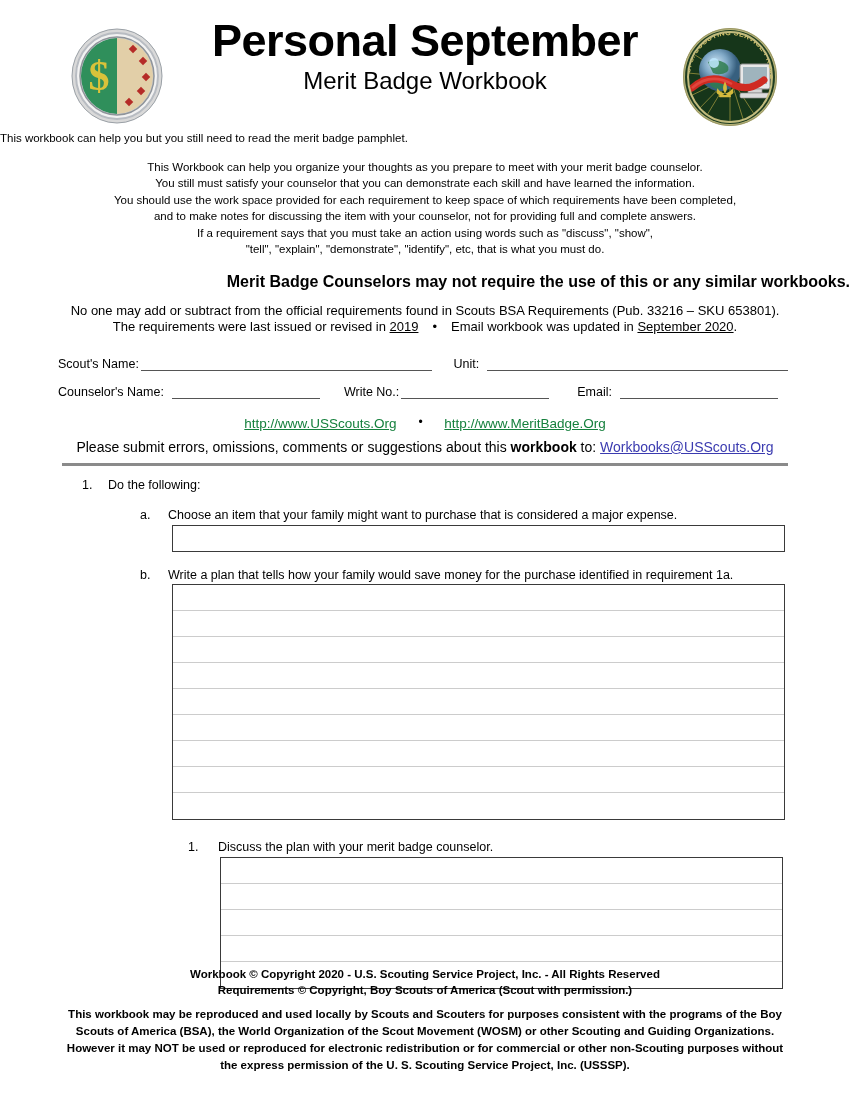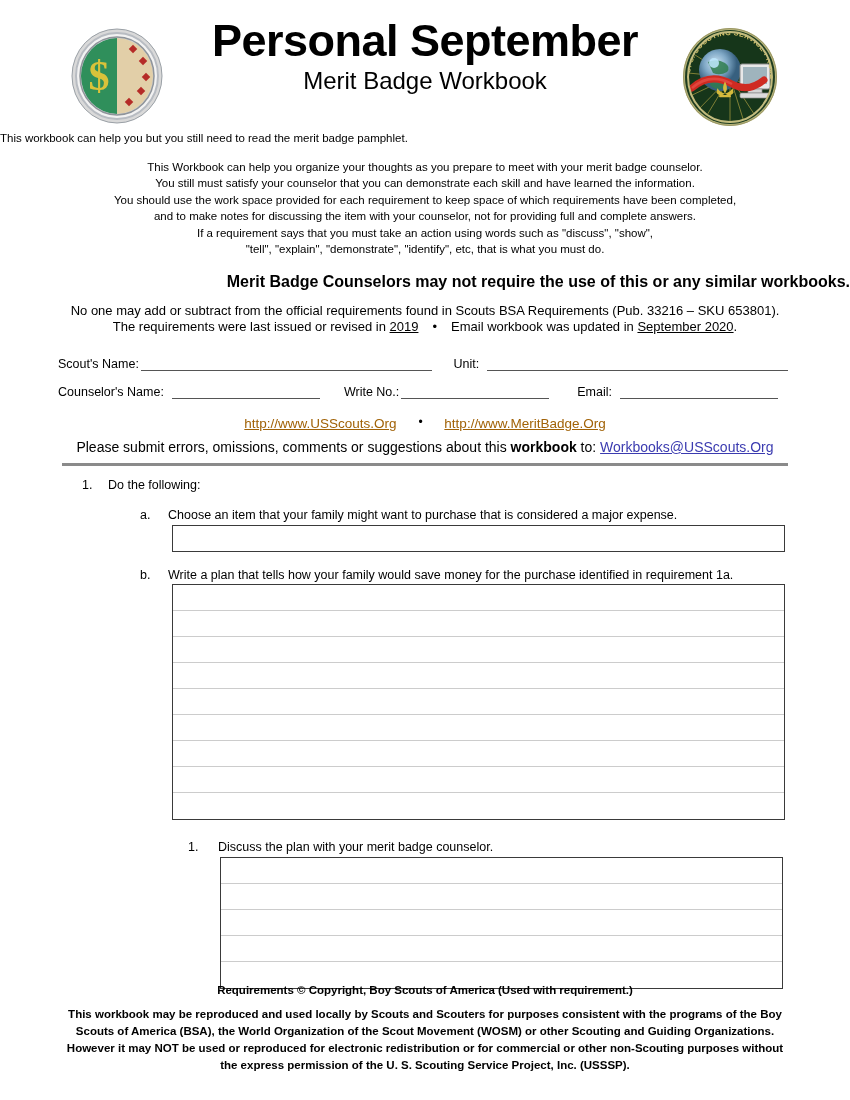--- a/index.html
+++ b/index.html
@@ -118,21 +118,21 @@
   .gap-phone  { width: 24px; }
   .gap-email  { width: 28px; }
 
   
   .links-row {
     text-align: center;
     margin-top: 16px;
     font-size: 13.5px;
   }
   .link {
-    color: #a16207;
+    color: #15803d;
     text-decoration: underline;
   }
   .links-row .sep {
     display: inline-block;
     padding: 0 18px;
     color: #000;
     font-size: 12px;
     vertical-align: 2px;
   }
   .submit-note {
@@ -436,21 +436,22 @@
       <div class="row"></div>
       <div class="row"></div>
       <div class="row"></div>
       <div class="row"></div>
       <div class="row"></div>
     </div>
 
   </div>
 
   <div class="footer">
-    <div class="foot-copy">Requirements © Copyright, Boy Scouts of America (Used with requirement.)</div>
+    <div class="foot-copy">Workbook © Copyright 2020 - U.S. Scouting Service Project, Inc. - All Rights Reserved</div>
+    <div class="foot-copy">Requirements © Copyright, Boy Scouts of America (Scout with permission.)</div>
     <div class="foot-body">
       <div>This workbook may be reproduced and used locally by Scouts and Scouters for purposes consistent with the programs of the Boy</div>
       <div>Scouts of America (BSA), the World Organization of the Scout Movement (WOSM) or other Scouting and Guiding Organizations.</div>
       <div>However it may NOT be used or reproduced for electronic redistribution or for commercial or other non-Scouting purposes without</div>
       <div>the express permission of the U. S. Scouting Service Project, Inc. (USSSP).</div>
     </div>
   </div>
 
 </div>
 

